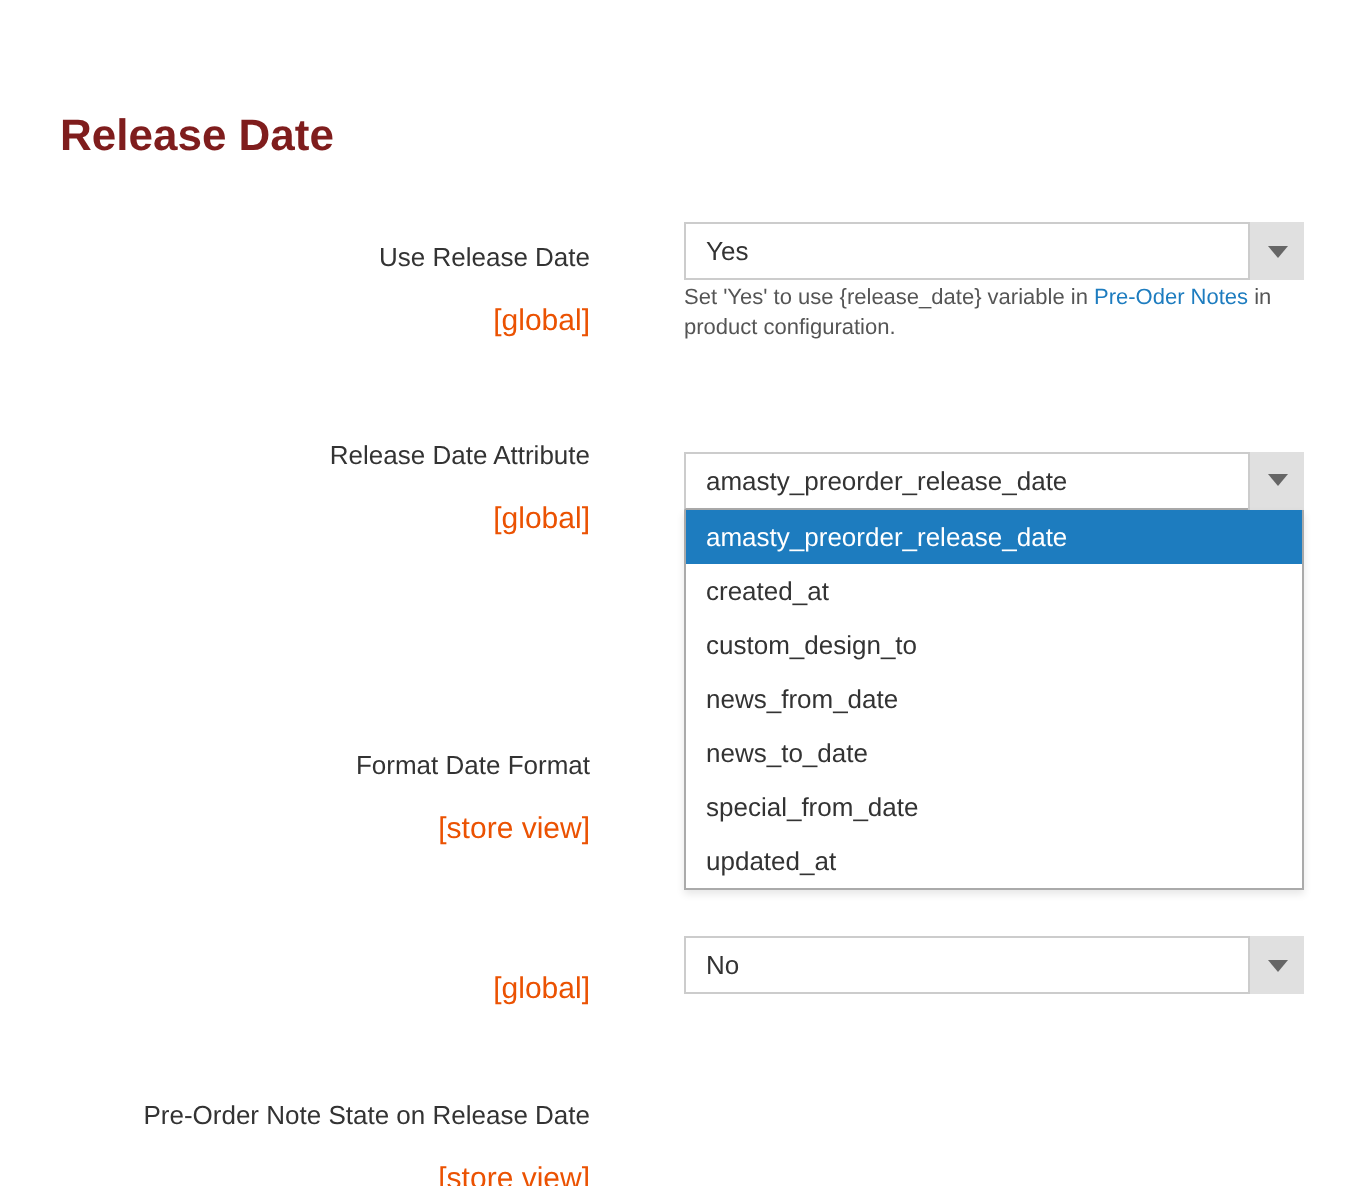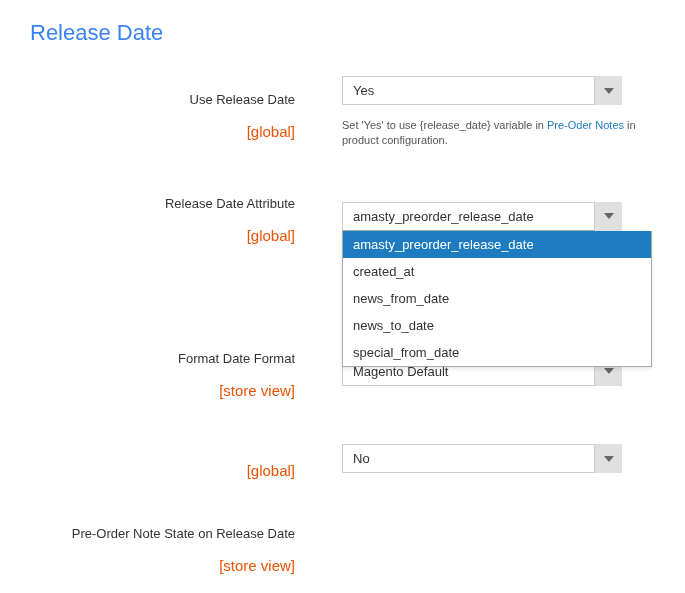--- a/index.html
+++ b/index.html
@@ -8,23 +8,24 @@
       font-size: 13px;
       background: #fff;
       color: #333;
       padding: 20px 30px;
       width: 685px;
       min-height: 593px;
     }
 
     h1.page-title {
       font-size: 22px;
-      font-weight: normal;
-      color: #3b82f6;
+      font-weight: bold;
+      color: #7f1d1d;
       margin-bottom: 30px;
+      margin-top: 35px;
     }
 
     .form-row {
       display: flex;
       align-items: center;
       margin-bottom: 20px;
       padding-bottom: 20px;
       gap: 32px;
     }
 
@@ -51,21 +52,21 @@
     }
 
     .form-control-col {
       flex: 1;
       position: relative;
     }
 
     .select-wrapper {
       position: relative;
       display: inline-block;
-      width: 280px;
+      width: 310px;
     }
 
     .select-field {
       width: 100%;
       padding: 6px 30px 6px 10px;
       border: 1px solid #ccc;
       background: #fff;
       font-size: 13px;
       color: #333;
       appearance: none;
@@ -91,21 +92,21 @@
     .select-arrow::after {
       content: '';
       border-left: 5px solid transparent;
       border-right: 5px solid transparent;
       border-top: 6px solid #666;
     }
 
     .hint-text {
       font-size: 11px;
       color: #555;
-      margin-top: 13px;
+      margin-top: 2px;
       max-width: 310px;
       line-height: 1.4;
     }
 
     .hint-text .highlight {
       color: #1d7cbf;
     }
 
     
     .dropdown-container {
@@ -170,23 +171,25 @@
     <span class="form-label-scope">[global]</span>
   </div>
   <div class="form-control-col dropdown-container">
     <div class="select-wrapper">
       <div class="select-field" style="border-bottom: 1px solid #aaa; cursor:pointer;">amasty_preorder_release_date</div>
       <div class="select-arrow"></div>
     </div>
     <div class="dropdown-list">
       <div class="dropdown-item selected">amasty_preorder_release_date</div>
       <div class="dropdown-item">created_at</div>
+      <div class="dropdown-item">custom_design_to</div>
       <div class="dropdown-item">news_from_date</div>
       <div class="dropdown-item">news_to_date</div>
       <div class="dropdown-item">special_from_date</div>
+      <div class="dropdown-item">updated_at</div>
     </div>
   </div>
 </div>
 
 <div style="height: 60px;"></div>
 
 <div class="form-row">
   <div class="form-label-col">
     <span class="form-label">Format Date Format</span>
     <span class="form-label-scope">[store view]</span>

